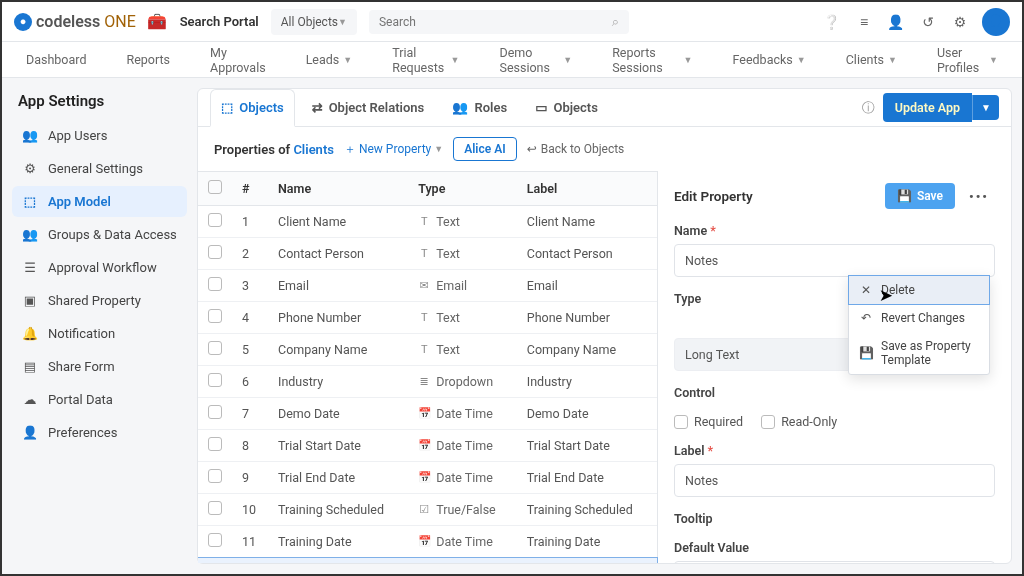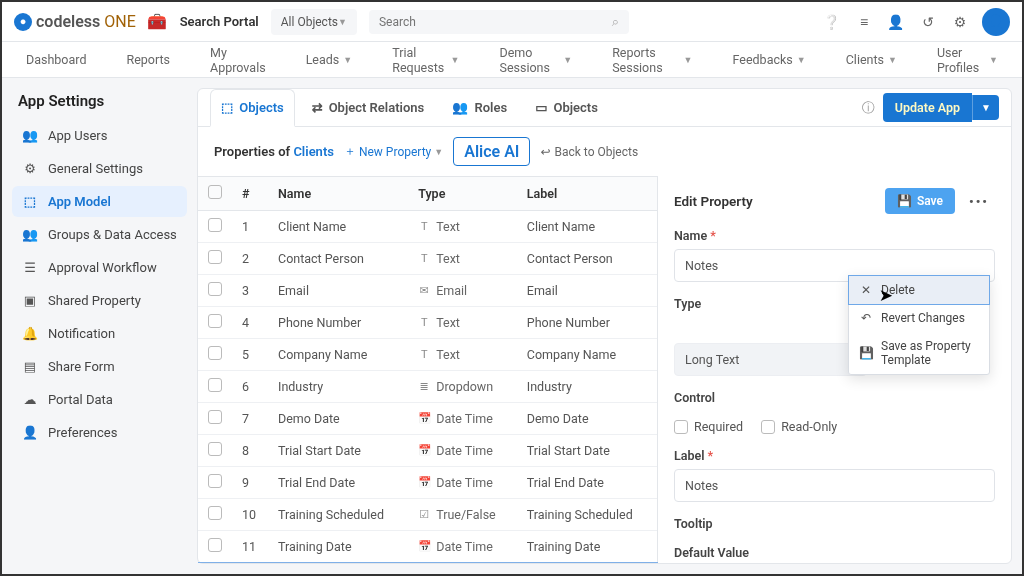--- a/index.html
+++ b/index.html
@@ -33,21 +33,21 @@
   .tab.active{color:#1976d2;border:1px solid #e3e6ea;border-bottom:2px solid #fff;background:#fff;margin-bottom:-1px;}
   .tabs-right{margin-left:auto;display:flex;align-items:center;gap:8px;}
   .info-ic{color:#999;font-size:13px;}
   .update-btn{display:flex;align-items:center;}
   .update-btn .b{background:#1976d2;color:#fef9c3;padding:7px 12px;border-radius:4px 0 0 4px;font-size:12.5px;font-weight:600;}
   .update-btn .d{background:#1976d2;color:#fff;padding:7px 8px;border-radius:0 4px 4px 0;border-left:1px solid rgba(255,255,255,.3);font-size:10px;}
   .subhead{display:flex;align-items:center;gap:10px;padding:10px 16px;}
   .subhead .props{font-size:13px;color:#333;font-weight:600;}
   .subhead .props .link{color:#1976d2;}
   .newprop{color:#1976d2;font-size:12px;display:flex;align-items:center;gap:3px;cursor:pointer;}
-  .alice{border:1px solid #1976d2;color:#1976d2;padding:4px 10px;border-radius:4px;font-size:16px;font-weight:600;}
+  .alice{border:1px solid #1976d2;color:#1976d2;padding:4px 10px;border-radius:4px;font-size:12px;font-weight:600;}
   .back{color:#666;font-size:12px;display:flex;align-items:center;gap:4px;}
   .body{flex:1;display:flex;overflow:hidden;}
   .table-wrap{flex:1;border-right:1px solid #e3e6ea;}
   table{width:100%;border-collapse:collapse;font-size:12.5px;}
   th{text-align:left;padding:8px 10px;border-top:1px solid #e3e6ea;border-bottom:1px solid #e3e6ea;color:#333;font-weight:600;background:#fafbfc;}
   td{padding:7px 10px;border-bottom:1px solid #eef0f3;color:#555;}
   tr.sel td{background:#eaf2fd;}
   tr.sel{outline:1px solid #7fb0e8;}
   .chk{width:14px;height:14px;border:1.5px solid #bbb;border-radius:3px;display:inline-block;}
   .ty{display:flex;align-items:center;gap:6px;color:#666;}

